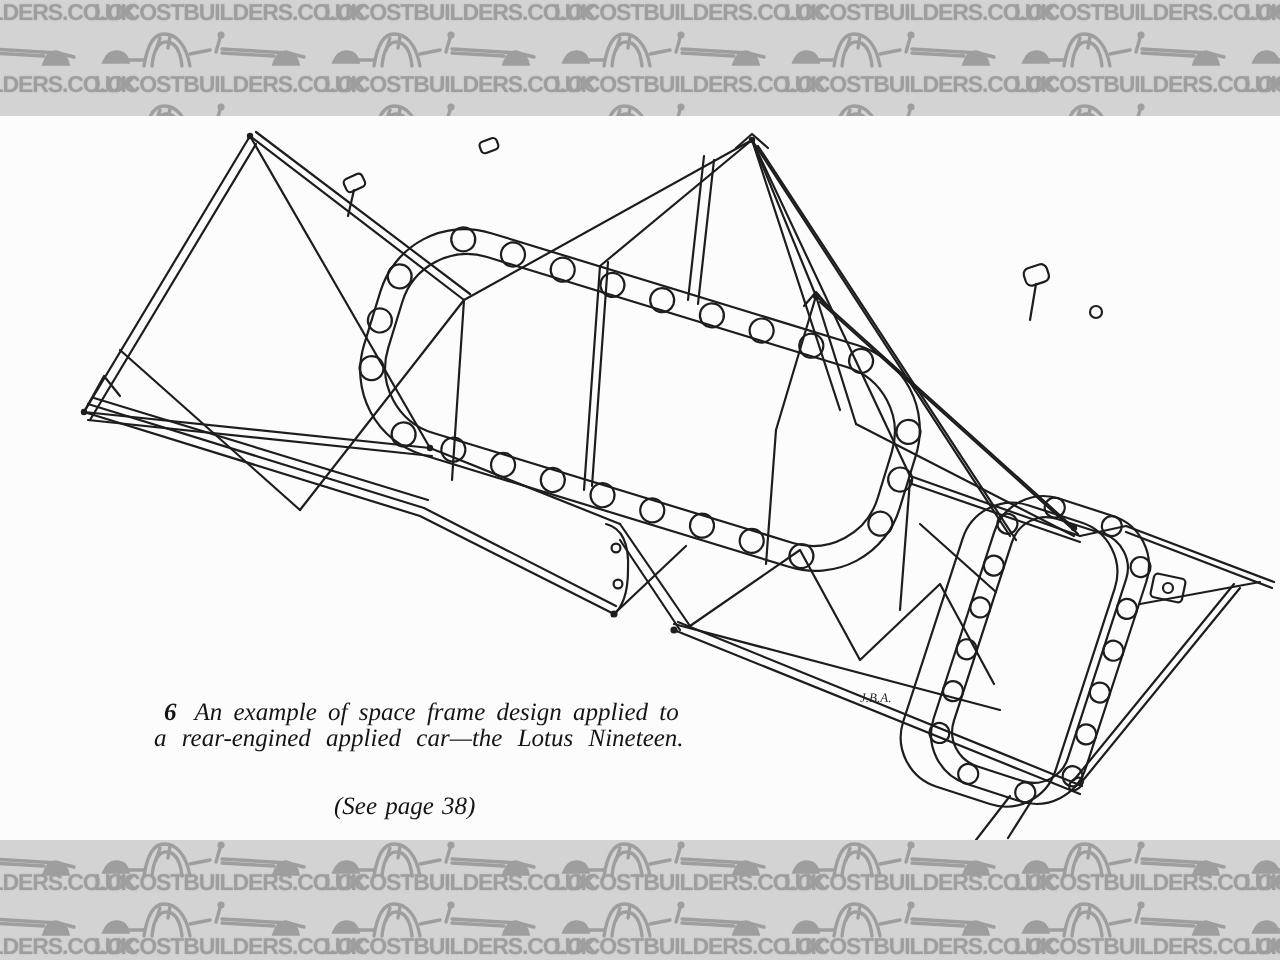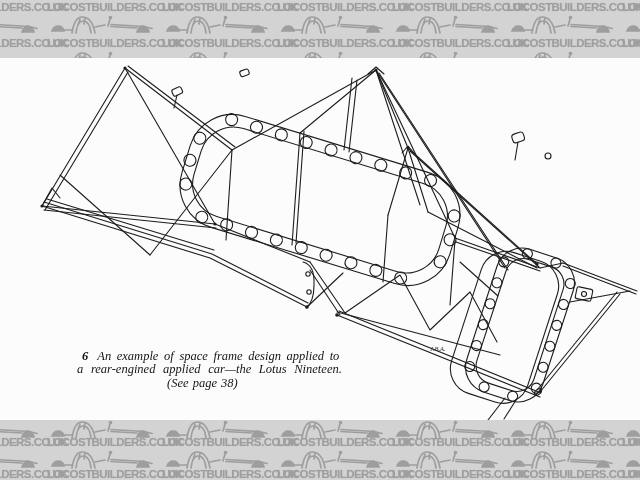--- a/index.html
+++ b/index.html
@@ -25,21 +25,21 @@
   .wm-icon{position:absolute;width:108px;height:22px;}
   
   .chassis-svg{position:absolute;left:0;top:58px;width:640px;height:362px;}
   
   .caption-line{
     position:absolute;color:#141414;font-style:italic;font-size:12.5px;
     white-space:nowrap;
   }
   .cap1{left:82px;top:349px;word-spacing:2.5px;}
   .cap2{left:77px;top:362px;word-spacing:4.5px;}
-  .cap3{left:167px;top:376px;word-spacing:1px;}
+  .cap3{left:167px;top:396px;word-spacing:1px;}
   .fig-num{font-weight:bold;margin-right:9px;}
 </style>
 </head>
 <body>
 
 <div class="page-root">
 
   <div class="wm-band wm-band-top" style="background: rgb(211, 211, 211);">
       <span class="wm-text" style="left: -68px; top: 1px; color: rgb(158, 158, 158);">LOCOSTBUILDERS.CO.UK</span>
       <span class="wm-text" style="left: 47px; top: 1px; color: rgb(158, 158, 158);">LOCOSTBUILDERS.CO.UK</span>

